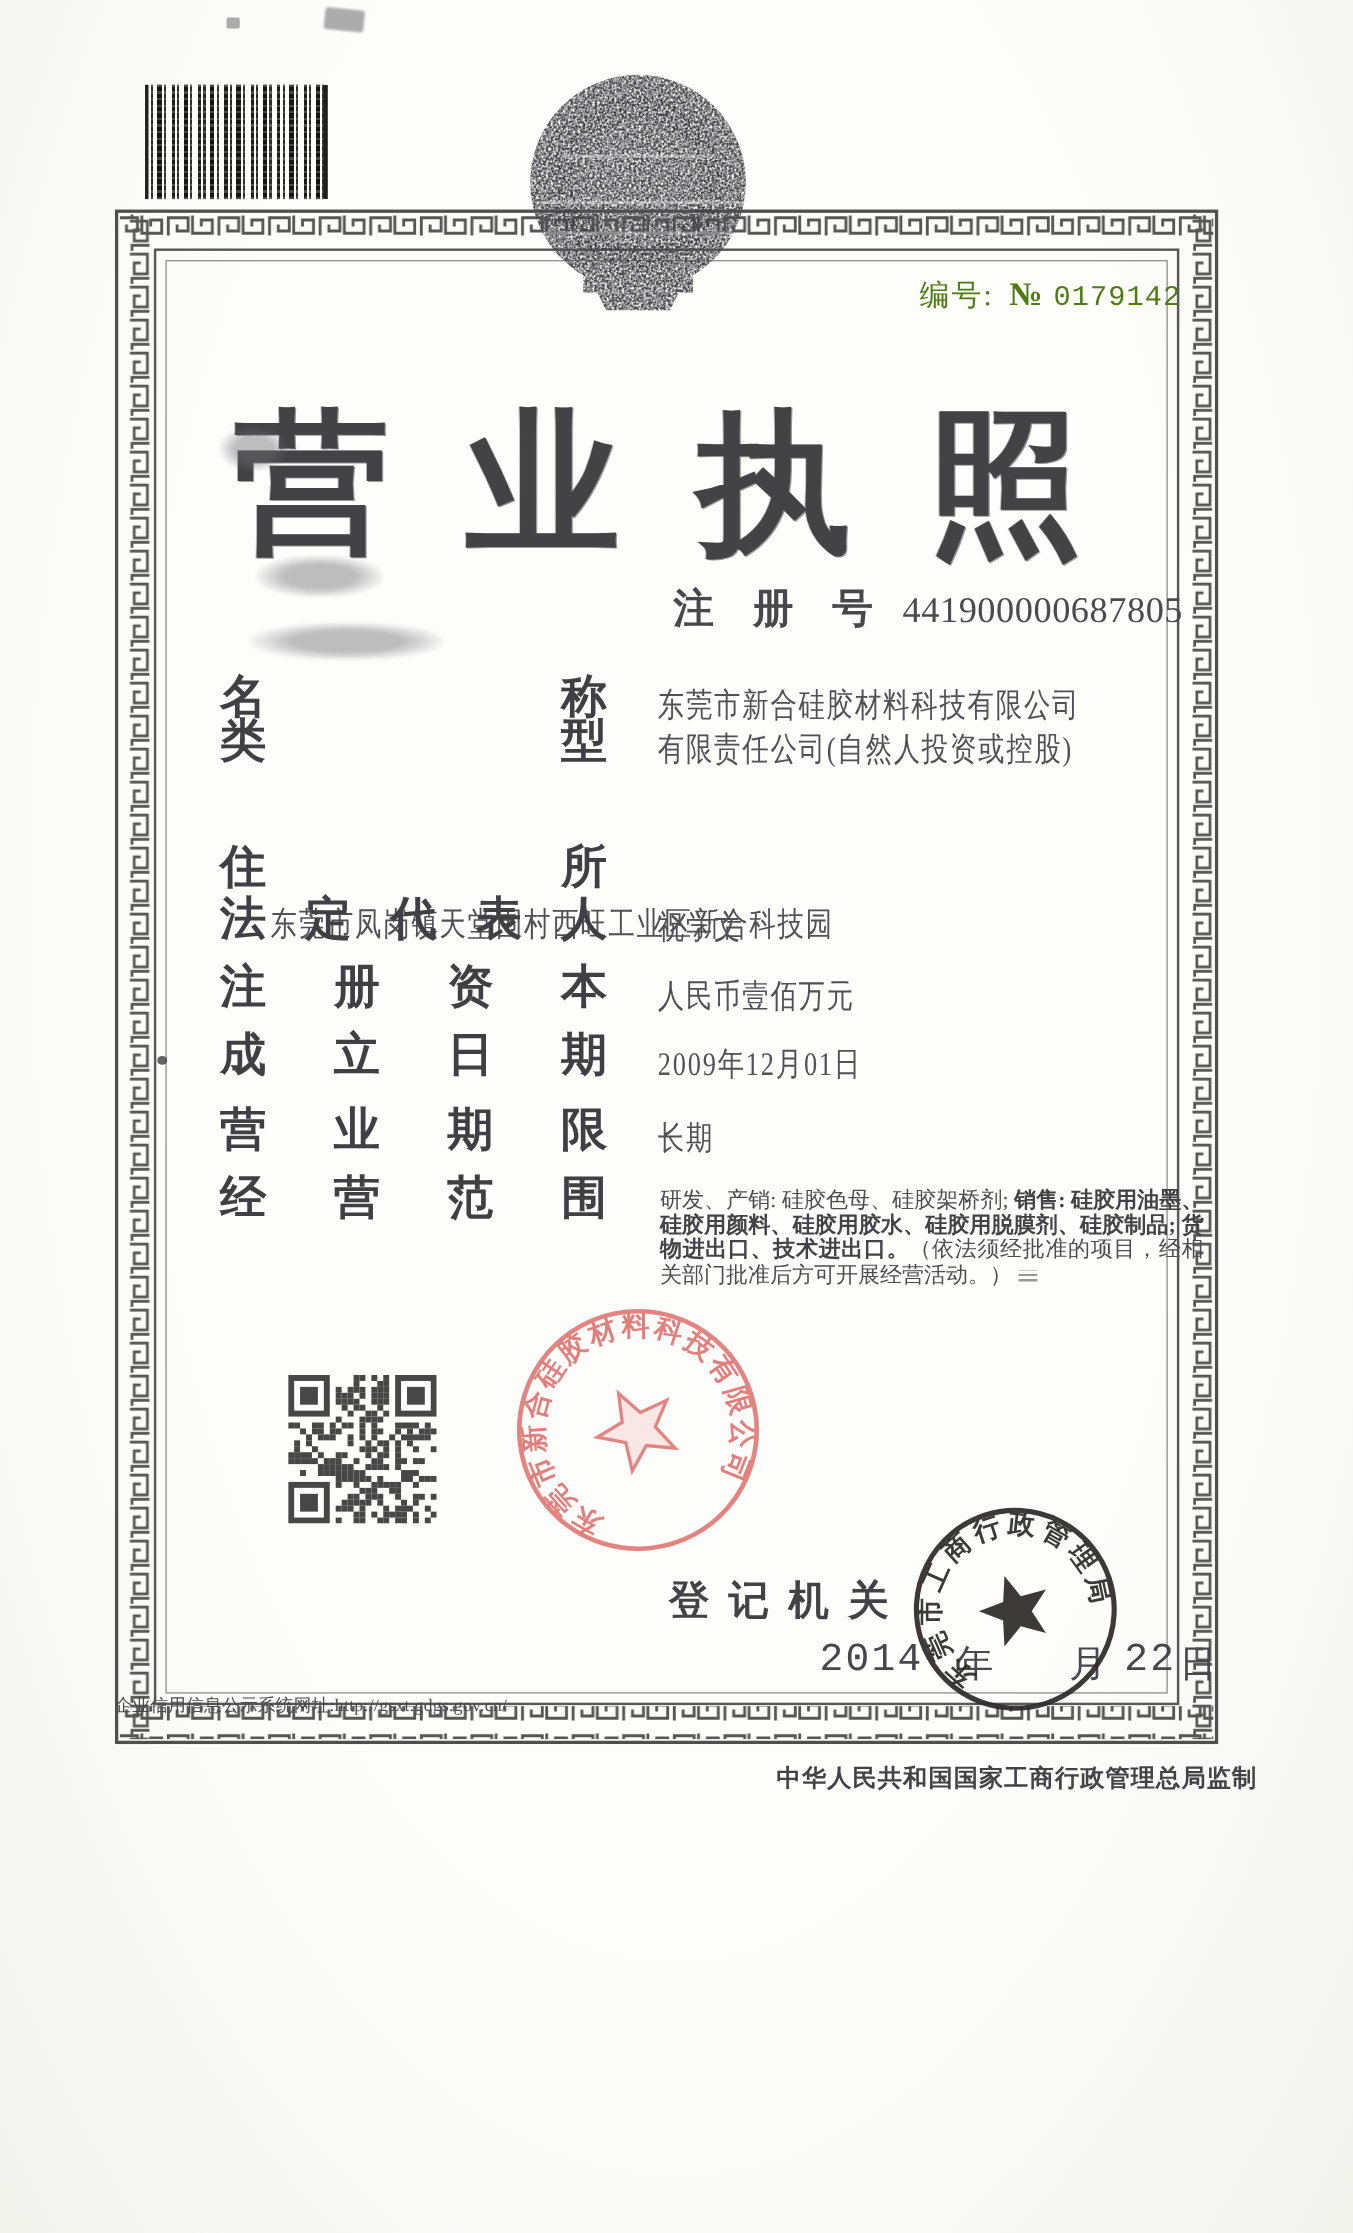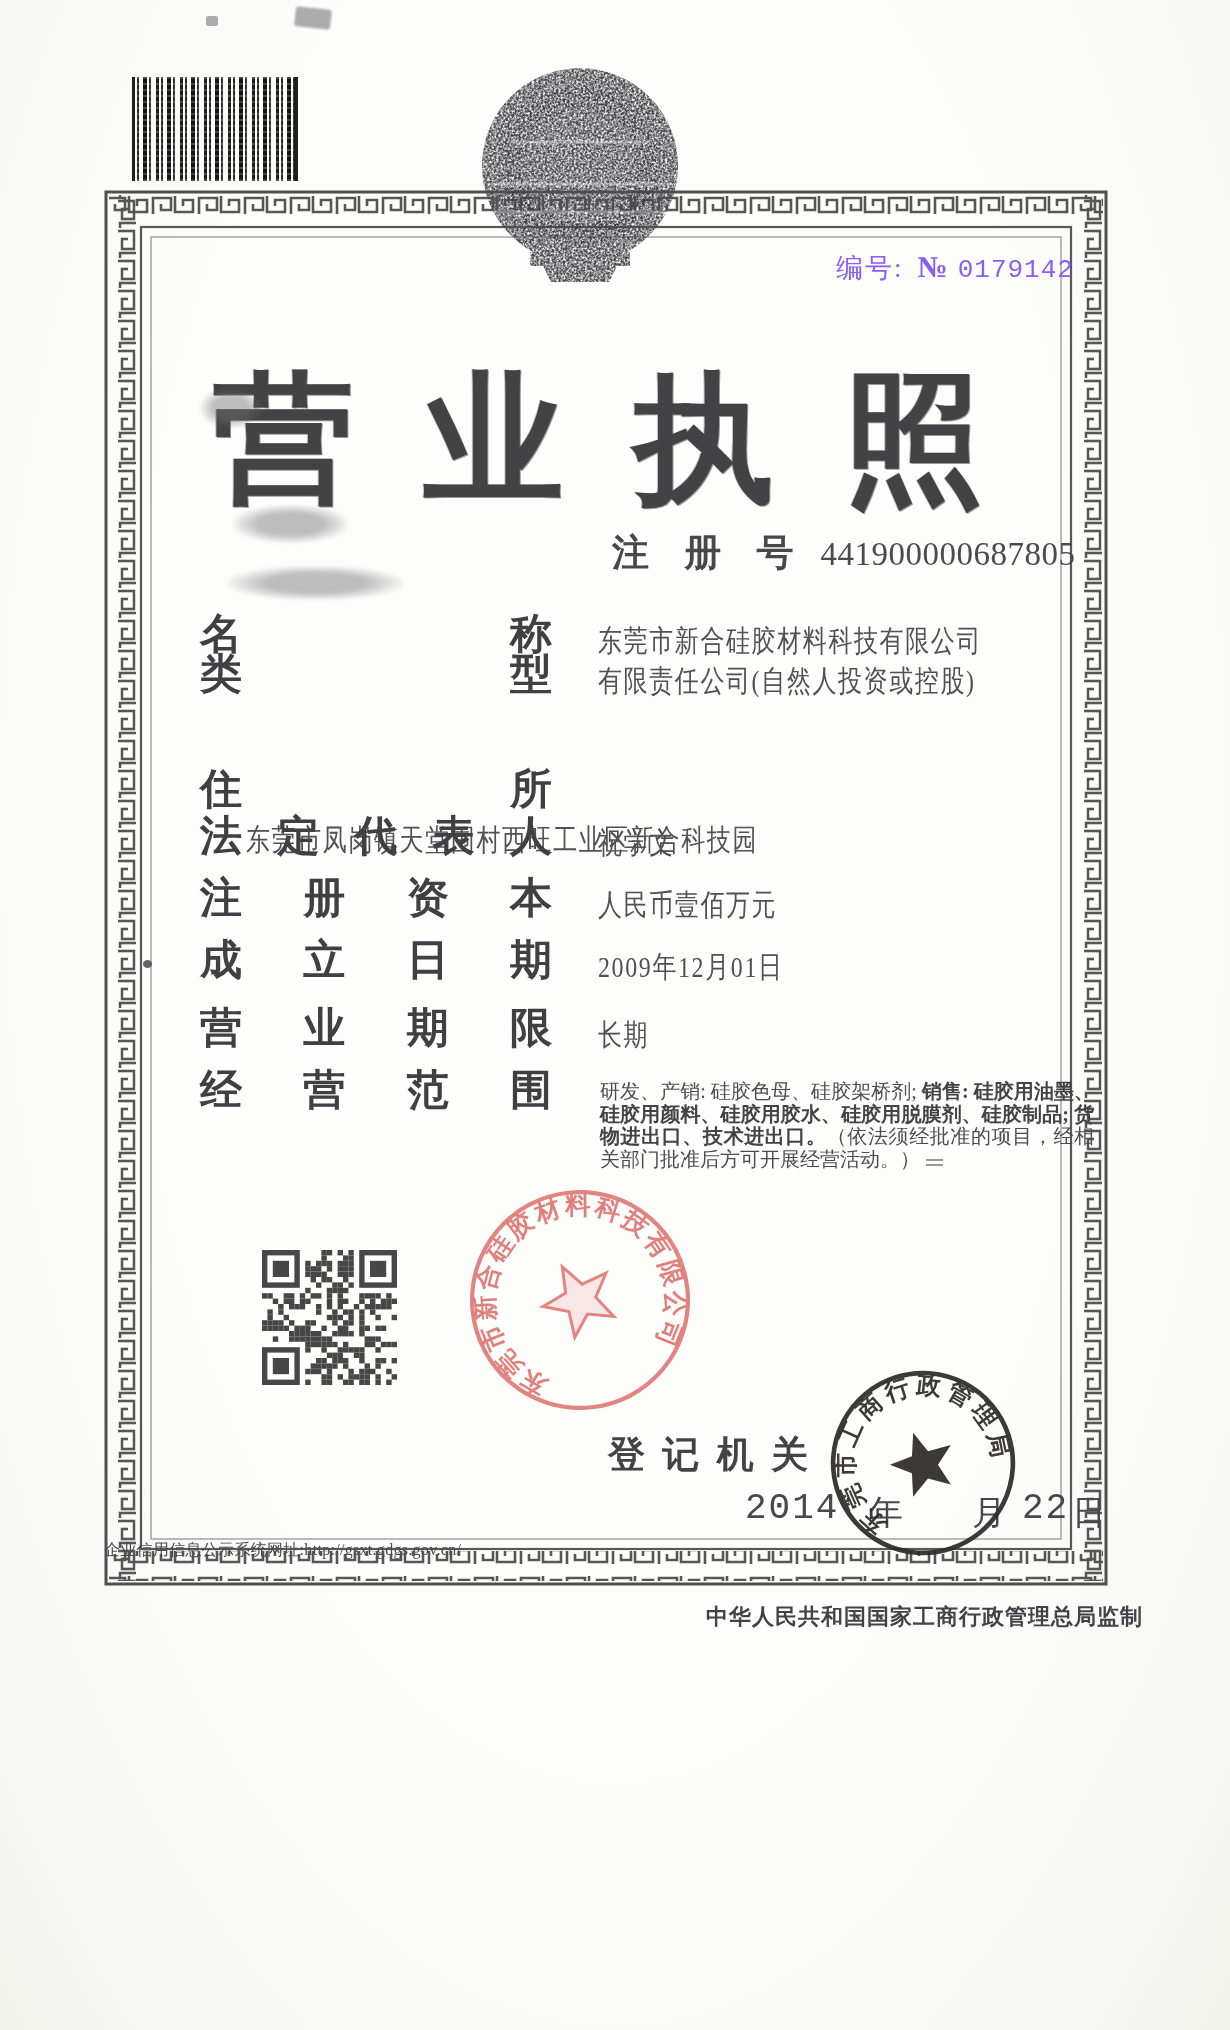--- a/index.html
+++ b/index.html
@@ -18,21 +18,21 @@
       repeating-linear-gradient(90deg,
         #161616 0 3px, rgba(0,0,0,0) 3px 5px,
         #232323 5px 7px, rgba(0,0,0,0) 7px 11px,
         #0e0e0e 11px 15px, rgba(0,0,0,0) 15px 17px,
         #2b2b2b 17px 19px, rgba(0,0,0,0) 19px 24px);
     box-shadow:inset 3px 0 0 #1a1a1a, inset -4px 0 0 #1a1a1a;
     filter:contrast(.95);
   }
 
   
-  .serial{left:836px;top:250px;font-size:27px;letter-spacing:2px;color:#8b5cf6;white-space:nowrap;}
+  .serial{left:836px;top:250px;font-size:27px;letter-spacing:2px;color:#4d7c0f;white-space:nowrap;}
   .serial .no-symbol{font-weight:bold;font-size:30px;margin:0 8px 0 14px;}
   .serial .digits{font-family:"Liberation Mono", monospace;font-size:26px;letter-spacing:1px;}
 
   
   .title{
     left:104px;top:342px;width:1004px;text-align:center;
     font-family:"Liberation Sans", sans-serif;font-weight:bold;
     font-size:140px;line-height:1.05;letter-spacing:70px;padding-left:55px;box-sizing:border-box;
     color:#434346;text-shadow:1px 1px 0 rgba(70,70,70,.55), -1px 0 0 rgba(90,90,90,.35);
     white-space:nowrap;

